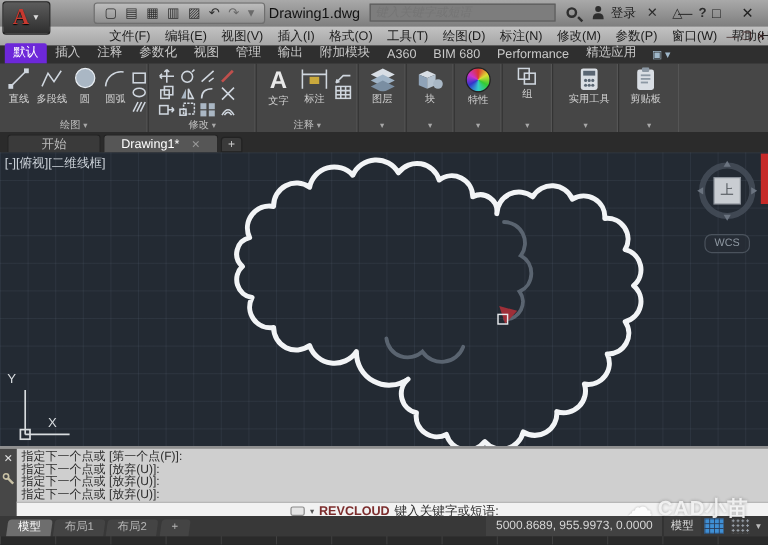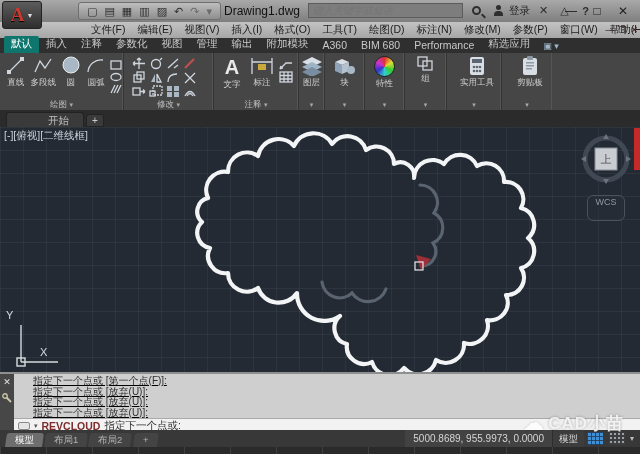--- a/index.html
+++ b/index.html
@@ -40,21 +40,21 @@
     background:linear-gradient(#c3c3c3,#a6a6a6); display:flex; align-items:center;
     padding-left:86px; gap:2px; }
   .menubar .mi { color:#1c1c1c; font-size:10.5px; padding:0 5px; white-space:nowrap; }
   .mdi-ctl { position:absolute; right:2px; top:22px; height:16px; display:flex; gap:4px; align-items:center; }
   .mdi-ctl span { color:#3a2222; font-size:9px; }
 
   
   .ribbontabs { position:absolute; left:0; top:38px; width:640px; height:15px; background:#2f2f2f;
     display:flex; align-items:flex-end; padding-left:4px; }
   .rtab { color:#c9c9c9; font-size:10.5px; padding:1px 7px 2px; white-space:nowrap; }
-  .rtab.active { background:#0f766e; color:#fff; border-radius:2px 2px 0 0; }
+  .rtab.active { background:#6d28d9; color:#fff; border-radius:2px 2px 0 0; }
   .rtab-extra { color:#9fb7c9; font-size:9px; padding:0 6px 2px; }
 
   
   .ribbon { position:absolute; left:0; top:53px; width:640px; height:57px; background:#464646;
     display:flex; }
   .panel { position:relative; height:57px; border-right:1px solid #343434; box-shadow:inset -1px 0 0 #555;
     display:flex; flex-direction:column; }
   .panel-big-row { display:flex; flex:1; align-items:flex-start; padding-top:3px; }
   .bigitem { width:28px; display:flex; flex-direction:column; align-items:center; gap:1px; }
   .bigitem .lbl { color:#d2d2d2; font-size:8.5px; white-space:nowrap; }
@@ -78,33 +78,33 @@
     color:#ccc; text-align:center; line-height:12px; font-size:10px; }
 
   
   .canvas { position:absolute; left:0; top:127px; width:640px; height:245px; background:#232a33;
     background-image:linear-gradient(rgba(110,125,145,.13) 1px,transparent 1px),
                      linear-gradient(90deg,rgba(110,125,145,.13) 1px,transparent 1px);
     background-size:23px 23px; overflow:hidden; }
   .vp-label { position:absolute; left:4px; top:2px; color:#ccd2d9; font-size:10.5px; }
   .canvas svg.main { position:absolute; left:0; top:0; }
   .viewcube { position:absolute; left:578px; top:6px; width:56px; height:78px; }
-  .wcs { position:absolute; left:9px; top:62px; width:38px; height:26px; border:1px solid #4a525c;
+  .wcs { position:absolute; left:9px; top:62px; width:38px; height:16px; border:1px solid #4a525c;
     border-radius:6px; color:#8e97a1; font-size:9px; text-align:center; line-height:12px; background:rgba(40,46,55,.6); }
   .redstrip { position:absolute; right:0; top:1px; width:6px; height:42px; background:#c62a28; }
 
   
   .cmd { position:absolute; left:0; top:372px; width:640px; height:58px; background:#cfcfcf;
     border-top:2px solid #8f8f8f; display:flex; }
   .cmd-gutter { width:14px; background:#474747; display:flex; flex-direction:column; align-items:center; padding-top:3px; gap:6px; }
   .cmd-gutter .x { color:#e3e3e3; font-size:9px; }
   .cmd-main { flex:1; display:flex; flex-direction:column; position:relative; }
-  .cmd-hist { flex:1; padding:2px 19px 0;text-decoration:underline; }
+  .cmd-hist { flex:1; padding:2px 4px 0; }
   .cmd-hist div { color:#2e2e2e; font-size:10px; line-height:10.5px; white-space:pre; }
-  .cmd-active { height:15px; background:#f2f2f2; border-top:1px solid #aaa; display:flex; align-items:center; padding-left:4px; gap:4px; }
+  .cmd-active { height:15px; background:#f2f2f2; border-top:1px solid #aaa; display:flex; align-items:center; padding-left:4px; gap:4px;justify-content:center; }
   .cmd-ico { width:12px; height:8px; border:1px solid #8a8a8a; border-radius:2px; background:#e5e5e5; }
   .cmd-caret { color:#555; font-size:7px; }
   .cmd-name { color:#7c2d2d; font-weight:bold; font-size:10.5px; }
   .cmd-prompt { color:#2e2e2e; font-size:10.5px; }
   .watermark { position:absolute; right:16px; top:36px; display:flex; align-items:center; gap:4px;
     opacity:.92; pointer-events:none; z-index:40; }
   .watermark .cloudglyph { color:#fdfdfd; font-size:22px; text-shadow:0 0 2px rgba(0,0,0,.3); }
   .watermark .wm-text { color:#f2f2f2; font-size:17px; font-weight:bold; letter-spacing:1px;
     text-shadow:0 0 3px rgba(0,0,0,.35); }
 
@@ -363,21 +363,21 @@
                 <path class="ic" d="M2 4.5 H14 M2 8 H14 M6 1 V11 M10 1 V11" stroke-width="1"></path>
               </svg>
             </span>
         </div>
       </div>
       <div class="panel-label">
         <span>注释</span> <span class="c">▾</span>
       </div>
     </div>
 
-    <div class="panel" style="width:26px">
+    <div class="panel" style="width:40px">
       <div class="panel-big-row" style="justify-content:center">
         <div class="bigitem" style="width:34px">
           <svg width="24" height="20">
             <polygon points="12,1 22,6 12,11 2,6" fill="#d8dee5"></polygon>
             <polygon points="12,6 22,11 12,16 2,11" fill="#9fb3c6"></polygon>
             <polygon points="12,11 22,16 12,21 2,16" fill="#7a8ea2"></polygon>
           </svg>
           <span class="lbl">图层</span>
         </div>
       </div>
@@ -435,41 +435,44 @@
               <circle cx="9" cy="15" r="1.3" fill="#5a6673"></circle>
               <circle cx="12" cy="15" r="1.3" fill="#5a6673"></circle>
           </svg>
           <span class="lbl">实用工具</span>
         </div>
       </div>
       <div class="panel-label"><span class="c">▾</span></div>
     </div>
 
     <div class="panel" style="width:50px; border-right:none">
-      <div class="panel-big-row" style="justify-content:flex-end">
+      <div class="panel-big-row" style="justify-content:flex-start">
         <div class="bigitem" style="width:44px">
           <svg width="16" height="20">
             <rect x="1" y="2" width="14" height="17" rx="2" fill="#d9dee4"></rect>
             <rect x="5" y="0" width="6" height="4" rx="1" fill="#8c98a4"></rect>
             <rect x="4" y="6" width="8" height="1.5" fill="#8c98a4"></rect>
               <rect x="4" y="9" width="8" height="1.5" fill="#8c98a4"></rect>
               <rect x="4" y="12" width="6" height="1.5" fill="#8c98a4"></rect>
           </svg>
           <span class="lbl">剪贴板</span>
         </div>
       </div>
       <div class="panel-label"><span class="c">▾</span></div>
     </div>
 
     <div class="panel" style="flex:1; border-right:none; box-shadow:none"></div>
   </div>
 
   <div class="filetabs">
-    <div class="ftab" style="min-width:78px; text-align:right">
+    <div class="ftab" style="min-width:78px; text-align:center">
       <span>开始</span>
+    </div>
+    <div class="ftab active" style="min-width:90px">
+      <span>Drawing1*</span><span class="x">✕</span>
     </div>
     <div class="ftab-plus">+</div>
   </div>
 
   <div class="canvas">
     <div class="vp-label">[-][俯视][二维线框]</div>
     <div class="redstrip"></div>
 
     <svg class="main" width="640" height="245">
 
@@ -515,21 +518,21 @@
       <div class="cmd-hist">
         <div>指定下一个点或 [第一个点(F)]:</div>
         <div>指定下一个点或 [放弃(U)]:</div>
         <div>指定下一个点或 [放弃(U)]:</div>
         <div>指定下一个点或 [放弃(U)]:</div>
       </div>
       <div class="cmd-active">
         <span class="cmd-ico"></span>
         <span class="cmd-caret">▾</span>
         <span class="cmd-name">REVCLOUD</span>
-        <span class="cmd-prompt">指定下一个点或:</span>
+        <span class="cmd-prompt">键入关键字或短语:</span>
       </div>
       <div class="watermark">
         <span class="cloudglyph">☁</span>
         <span class="wm-text">CAD小苗</span>
       </div>
     </div>
   </div>
 
   <div class="statusbar">
     <div class="ltabs">

